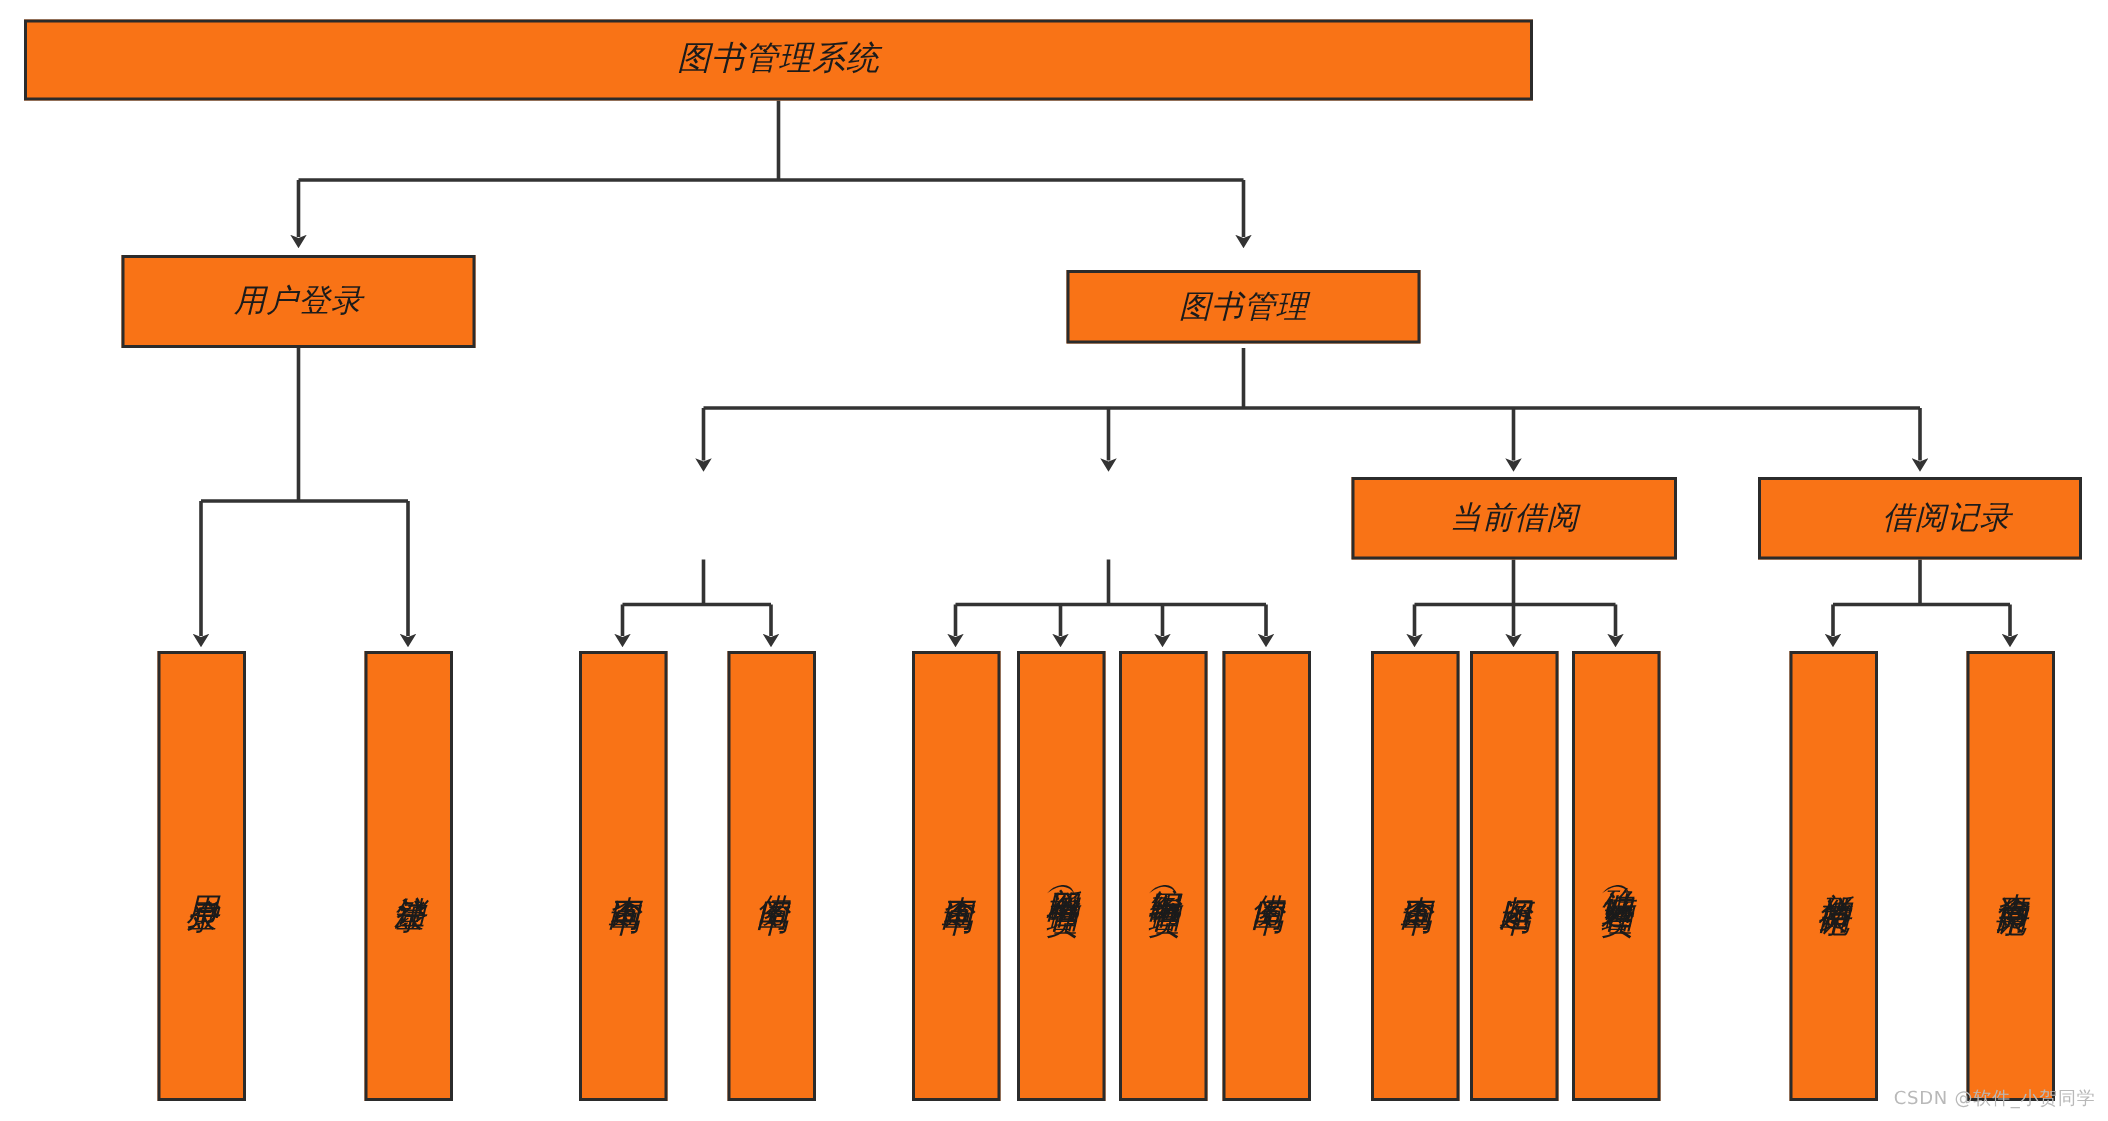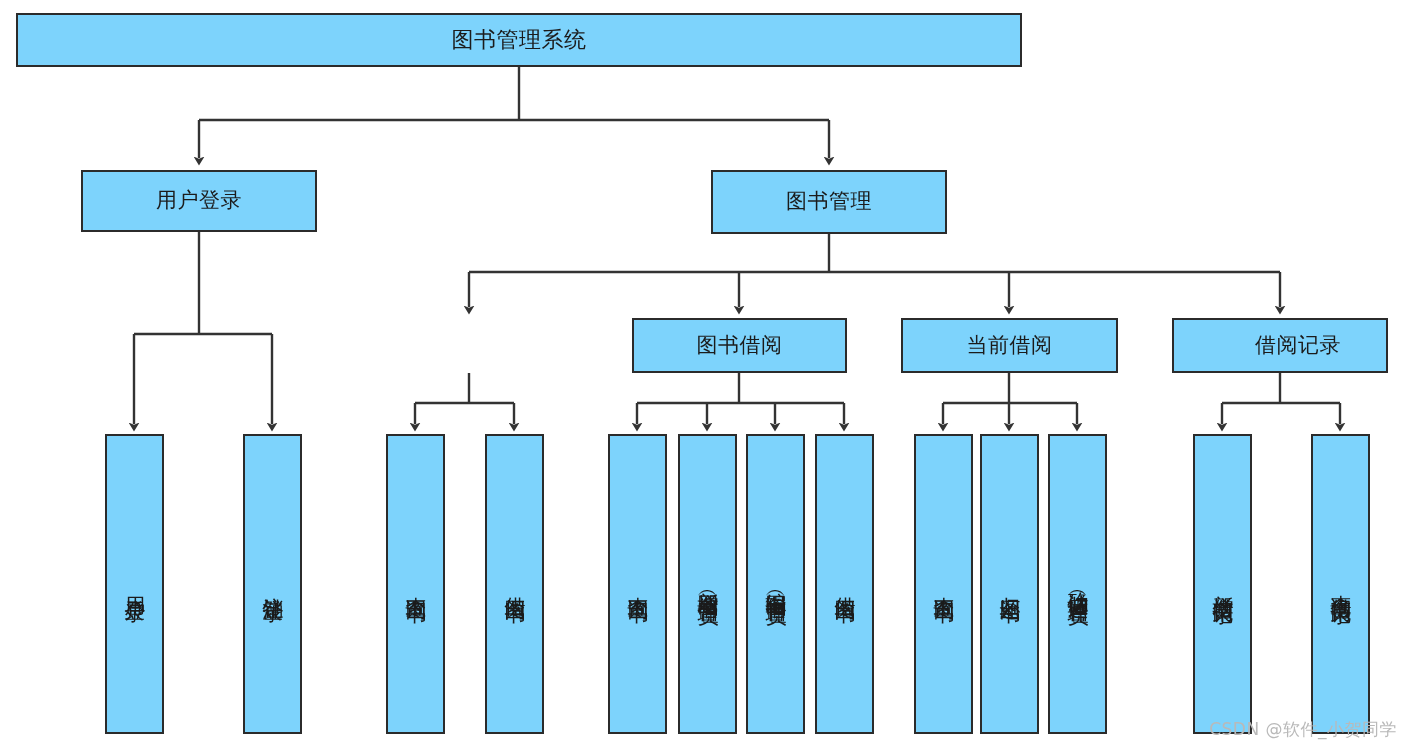--- a/index.html
+++ b/index.html
@@ -23,25 +23,26 @@
     left: 0;
     top: 0;
     width: 1405px;
     height: 747px;
     pointer-events: none;
   }
   .node {
     position: absolute;
     box-sizing: border-box;
     border: 2px solid #2b2b2b;
-    background: #7dd3fc;
+    background: #f97316;
     display: flex;
     align-items: center;
     justify-content: center;
     color: #1b1b1b;
+    font-style: italic;
   }
   .node .label {
     display: block;
     line-height: 1.12;
     letter-spacing: 0.5px;
   }
   
   .node.h .label {
     font-size: 21px;
     white-space: nowrap;
@@ -59,21 +60,21 @@
     text-orientation: upright;
     font-size: 21px;
     line-height: 1.18;
     letter-spacing: 2px;
     white-space: nowrap;
   }
   .watermark {
     position: absolute;
     right: 8px;
     bottom: 6px;
-    font-size: 17px;
+    font-size: 12px;
     color: #b9b9b9;
     letter-spacing: 0.5px;
     white-space: nowrap;
     user-select: none;
   }
 </style>
 </head>
 <body>
 
 <div id="canvas">
@@ -128,27 +129,24 @@
     </g>
   </svg>
 
   <div class="node h root" style="left:16px; top:13px; width:1006px; height:54px;">
     <span class="label">图书管理系统</span>
   </div>
 
   <div class="node h" style="left:81px; top:170px; width:236px; height:62px;">
     <span class="label">用户登录</span>
   </div>
-  <div class="node h" style="left:711px; top:170px; width:236px; height:64px;">
+  <div class="node h" style="left:711px; top:180px; width:236px; height:49px;">
     <span class="label">图书管理</span>
   </div>
 
-  <div class="node h" style="left:632px; top:318px; width:215px; height:55px;">
-    <span class="label">图书借阅</span>
-  </div>
   <div class="node h" style="left:901px; top:318px; width:217px; height:55px;">
     <span class="label">当前借阅</span>
   </div>
   <div class="node h" style="left:1172px; top:318px; width:216px; height:55px;padding-left:36px;">
     <span class="label">借阅记录</span>
   </div>
 
   <div class="node v" style="left:105px; top:434px; width:59px; height:300px;">
     <span class="label">用户登录</span>
   </div>

